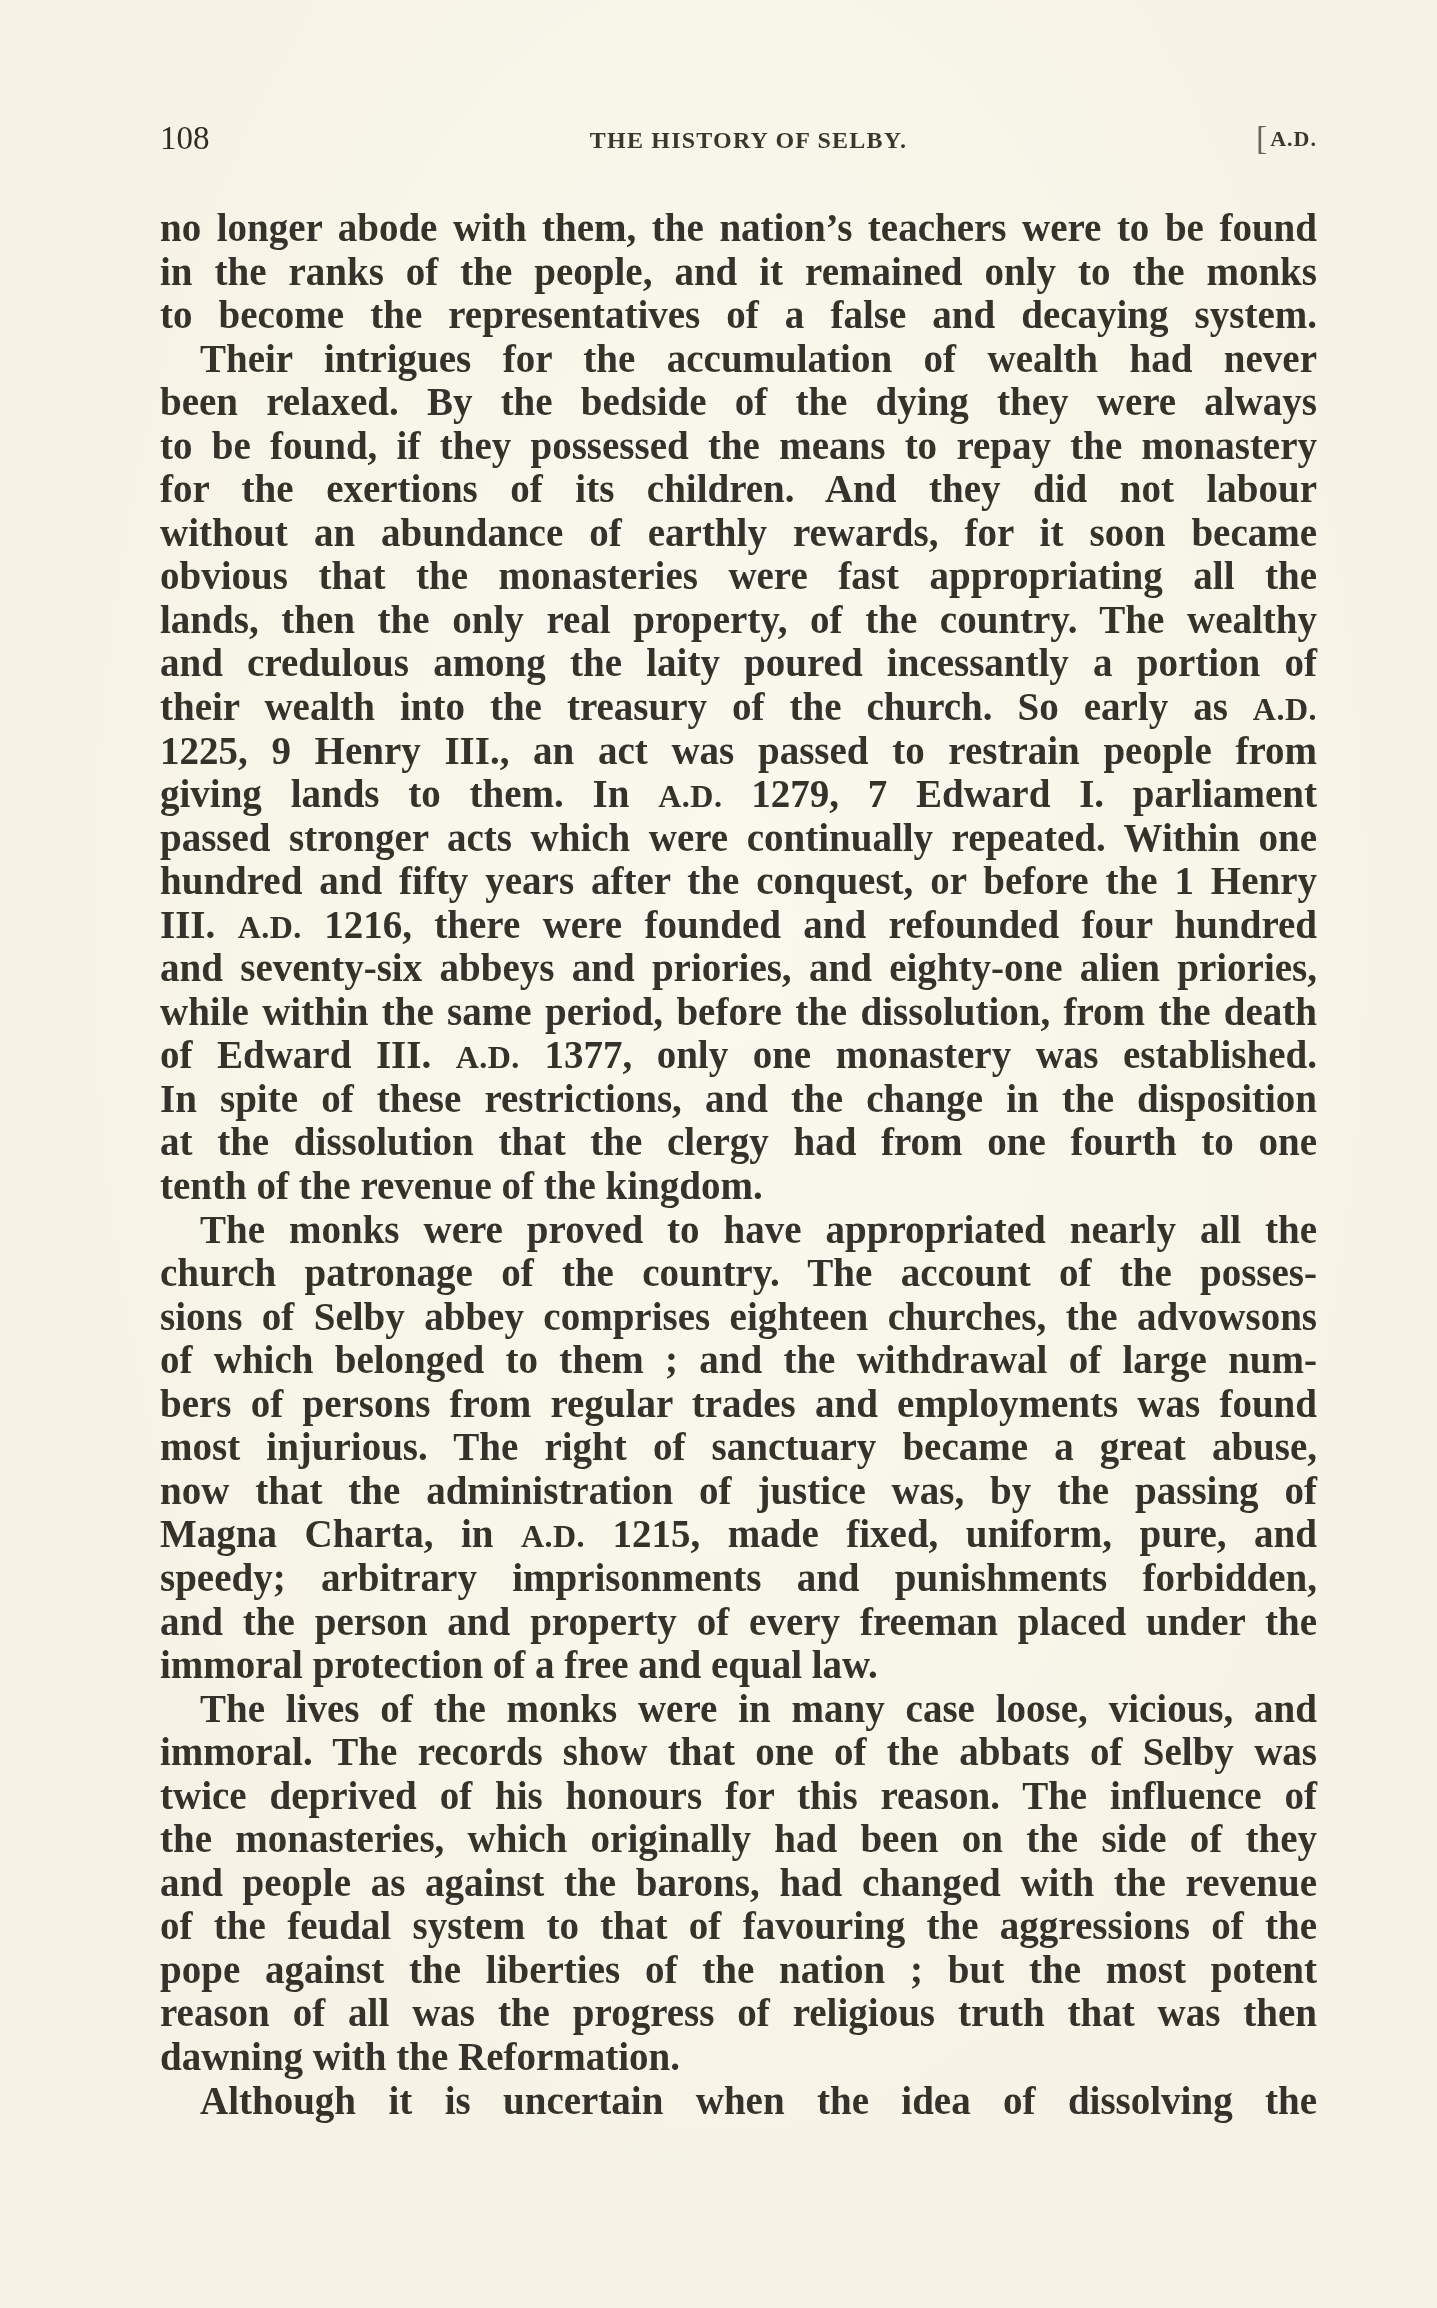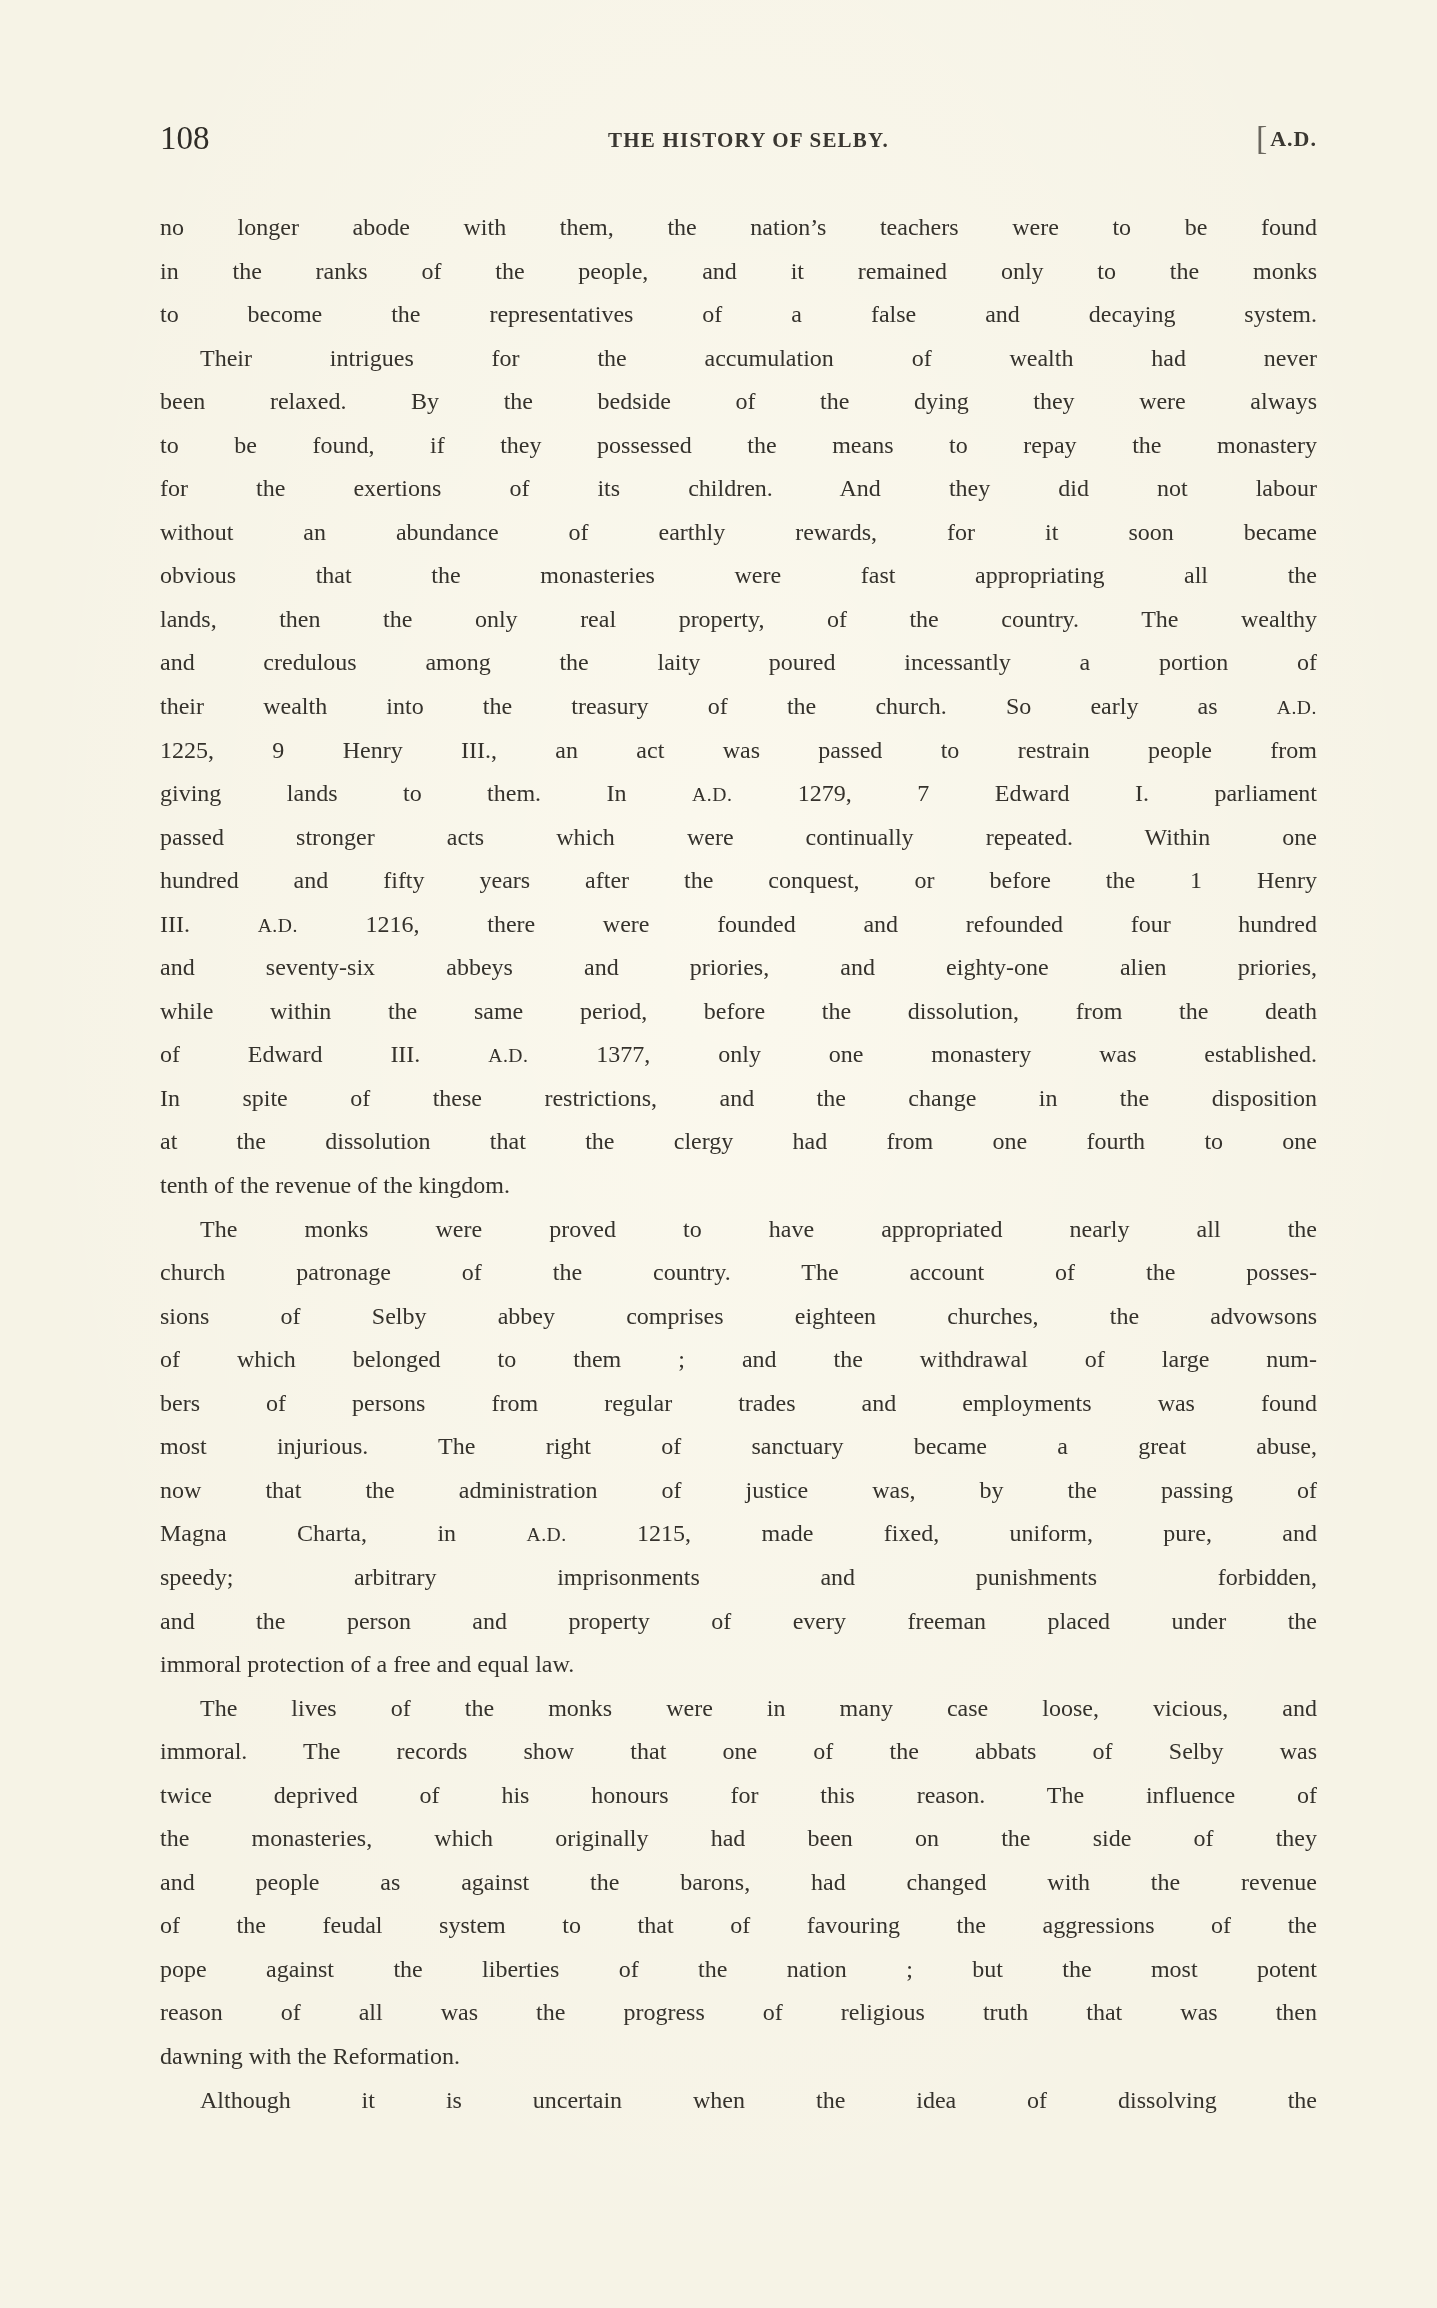--- a/index.html
+++ b/index.html
@@ -38,21 +38,21 @@
     font-size: 33px;
     line-height: 40px;
     color: #2f2c27;
   }
   .running-title {
     position: absolute;
     left: 0;
     right: 0;
     top: 6px;
     text-align: center;
-    font-size: 21px;
+    font-size: 24px;
     letter-spacing: 1.2px;
     line-height: 32px;
     font-weight: bold;
     color: #3a3731;
     padding-left: 20px;
   }
   .running-date {
     position: absolute;
     right: 0;
     top: 4px;
@@ -72,26 +72,27 @@
   .body-text {
     position: absolute;
     left: 160px;
     top: 206px;
     width: 1157px;
   }
   .line {
     display: block;
     height: 43.55px;
     line-height: 43.55px;
-    font-size: 24px;
+    font-size: 39px;
     text-align: justify;
     text-align-last: justify;
     white-space: nowrap;
     overflow: visible;
     word-spacing: 0;
+    font-weight: bold;
   }
   .line.indent {
     padding-left: 40px;
   }
   .line.last {
     text-align-last: left;
   }
   .line.last.fill {
     text-align-last: justify;
   }

